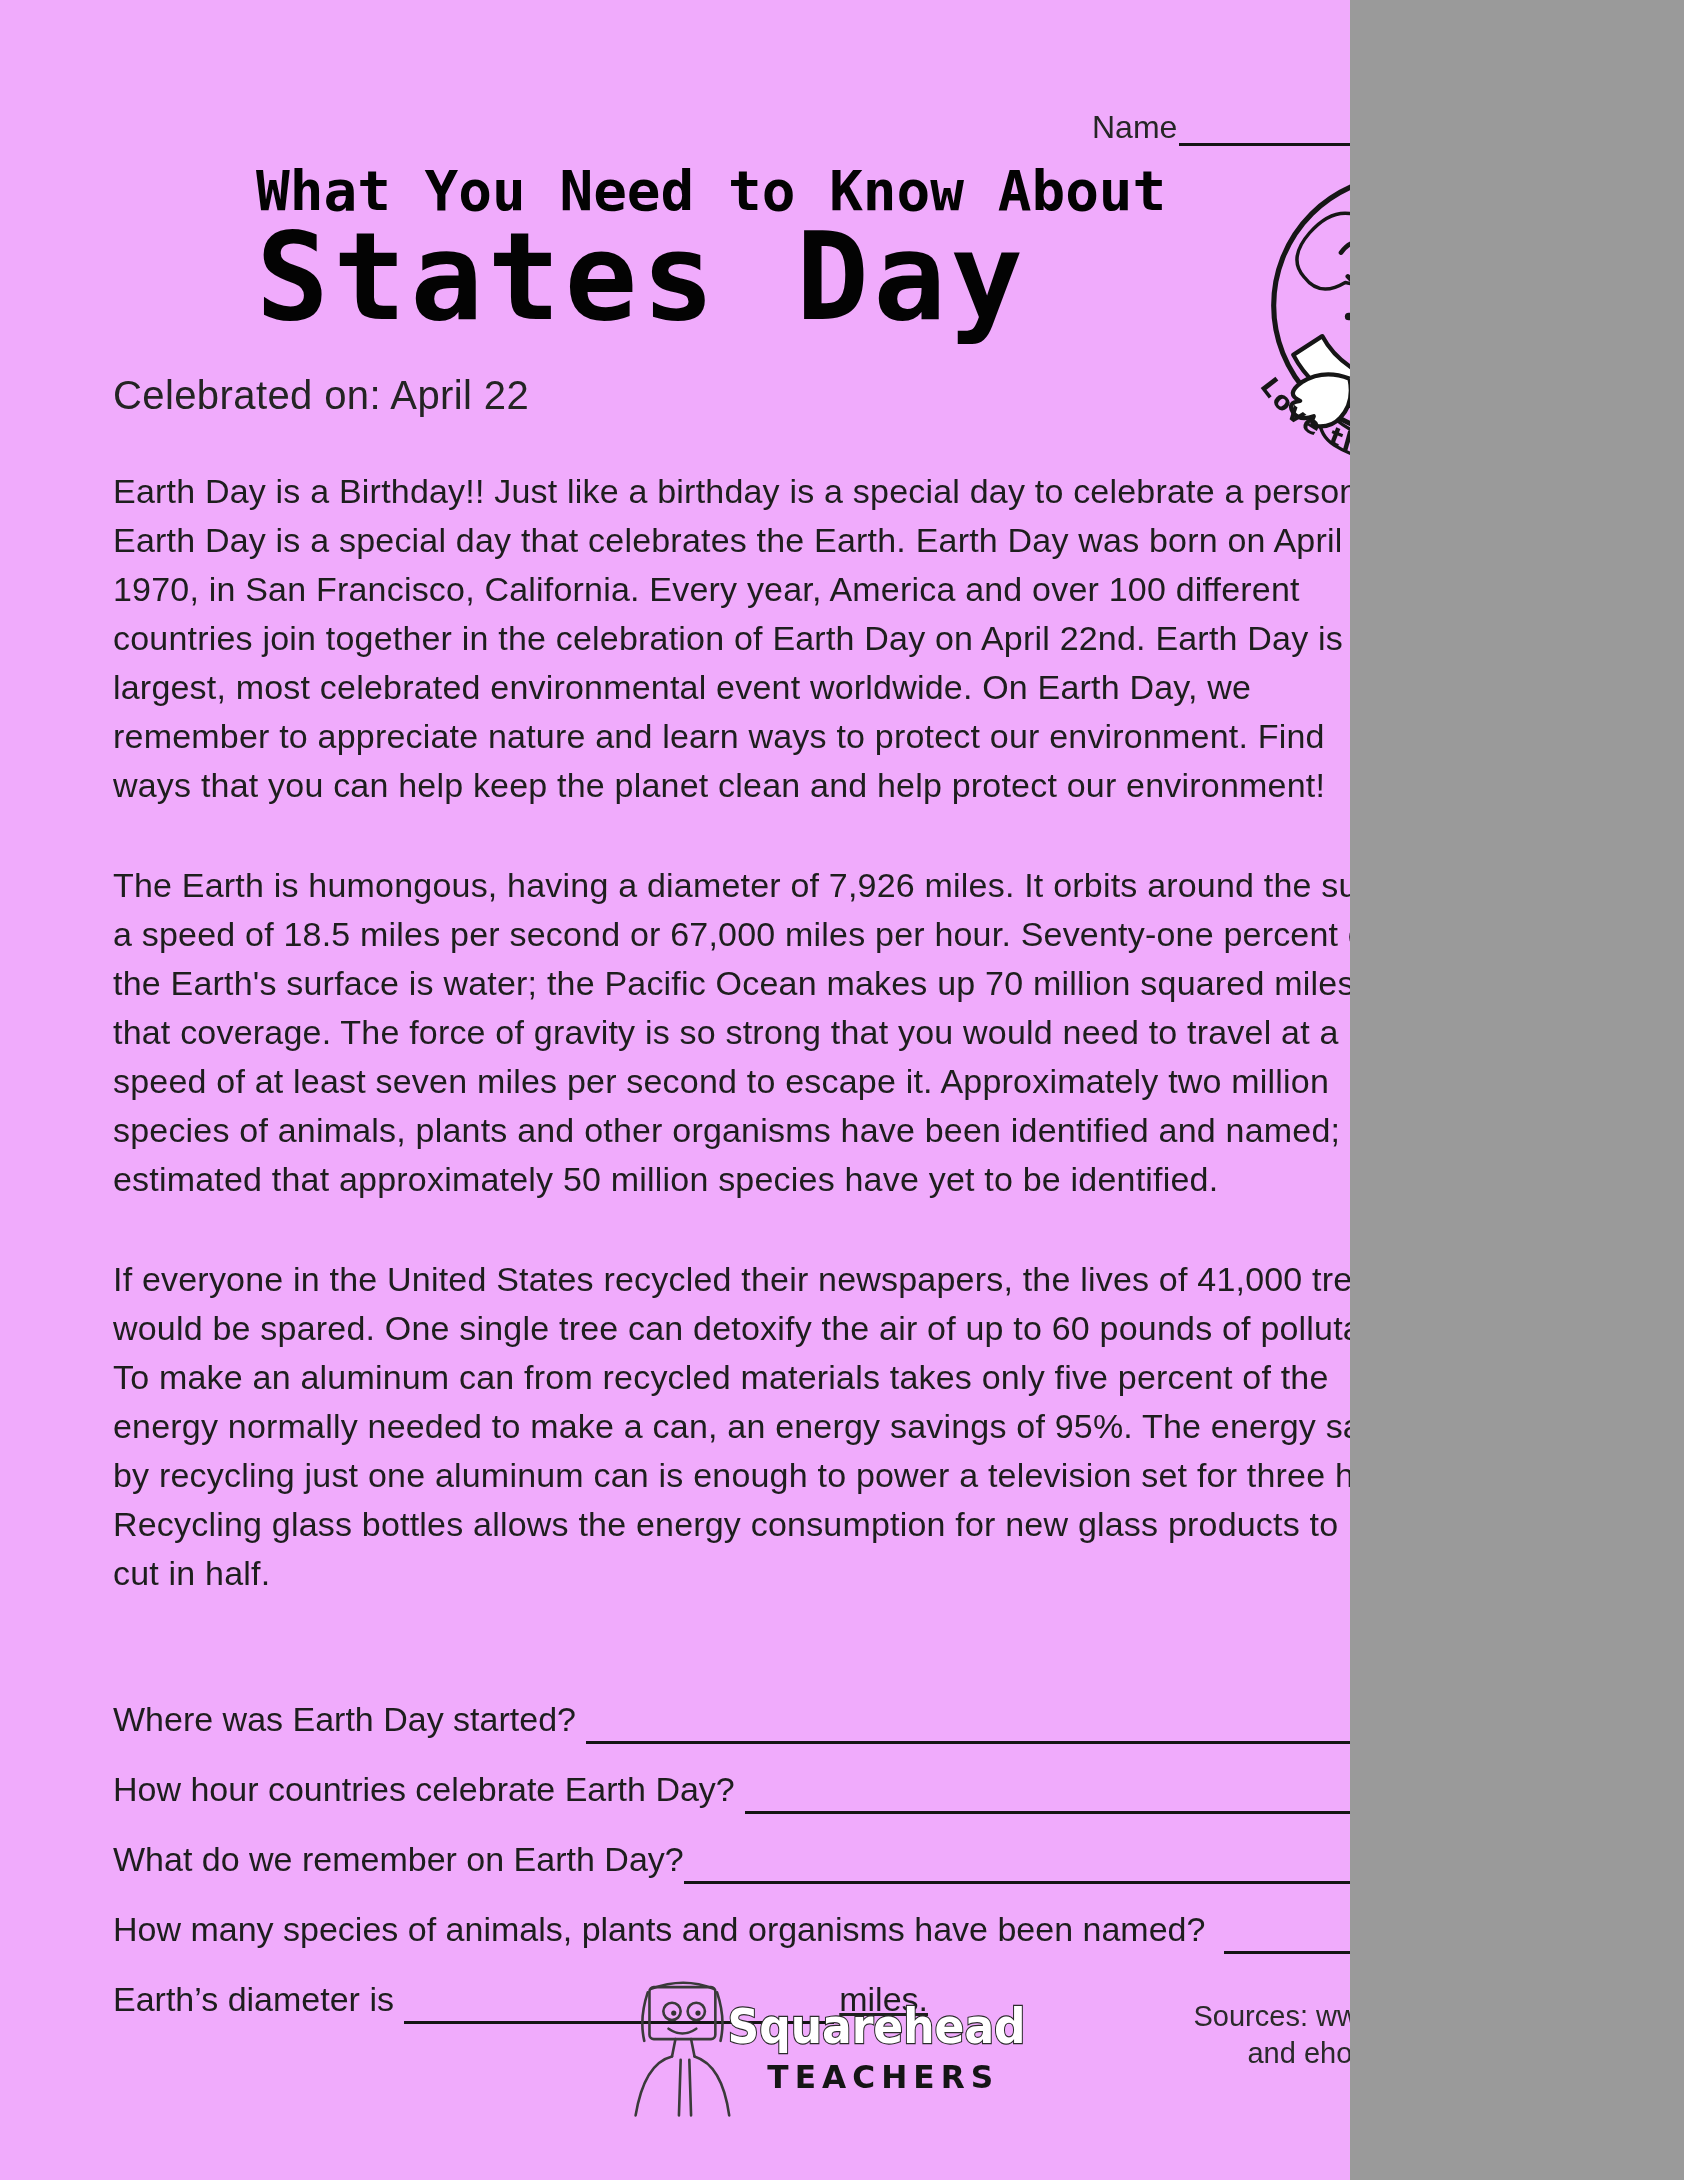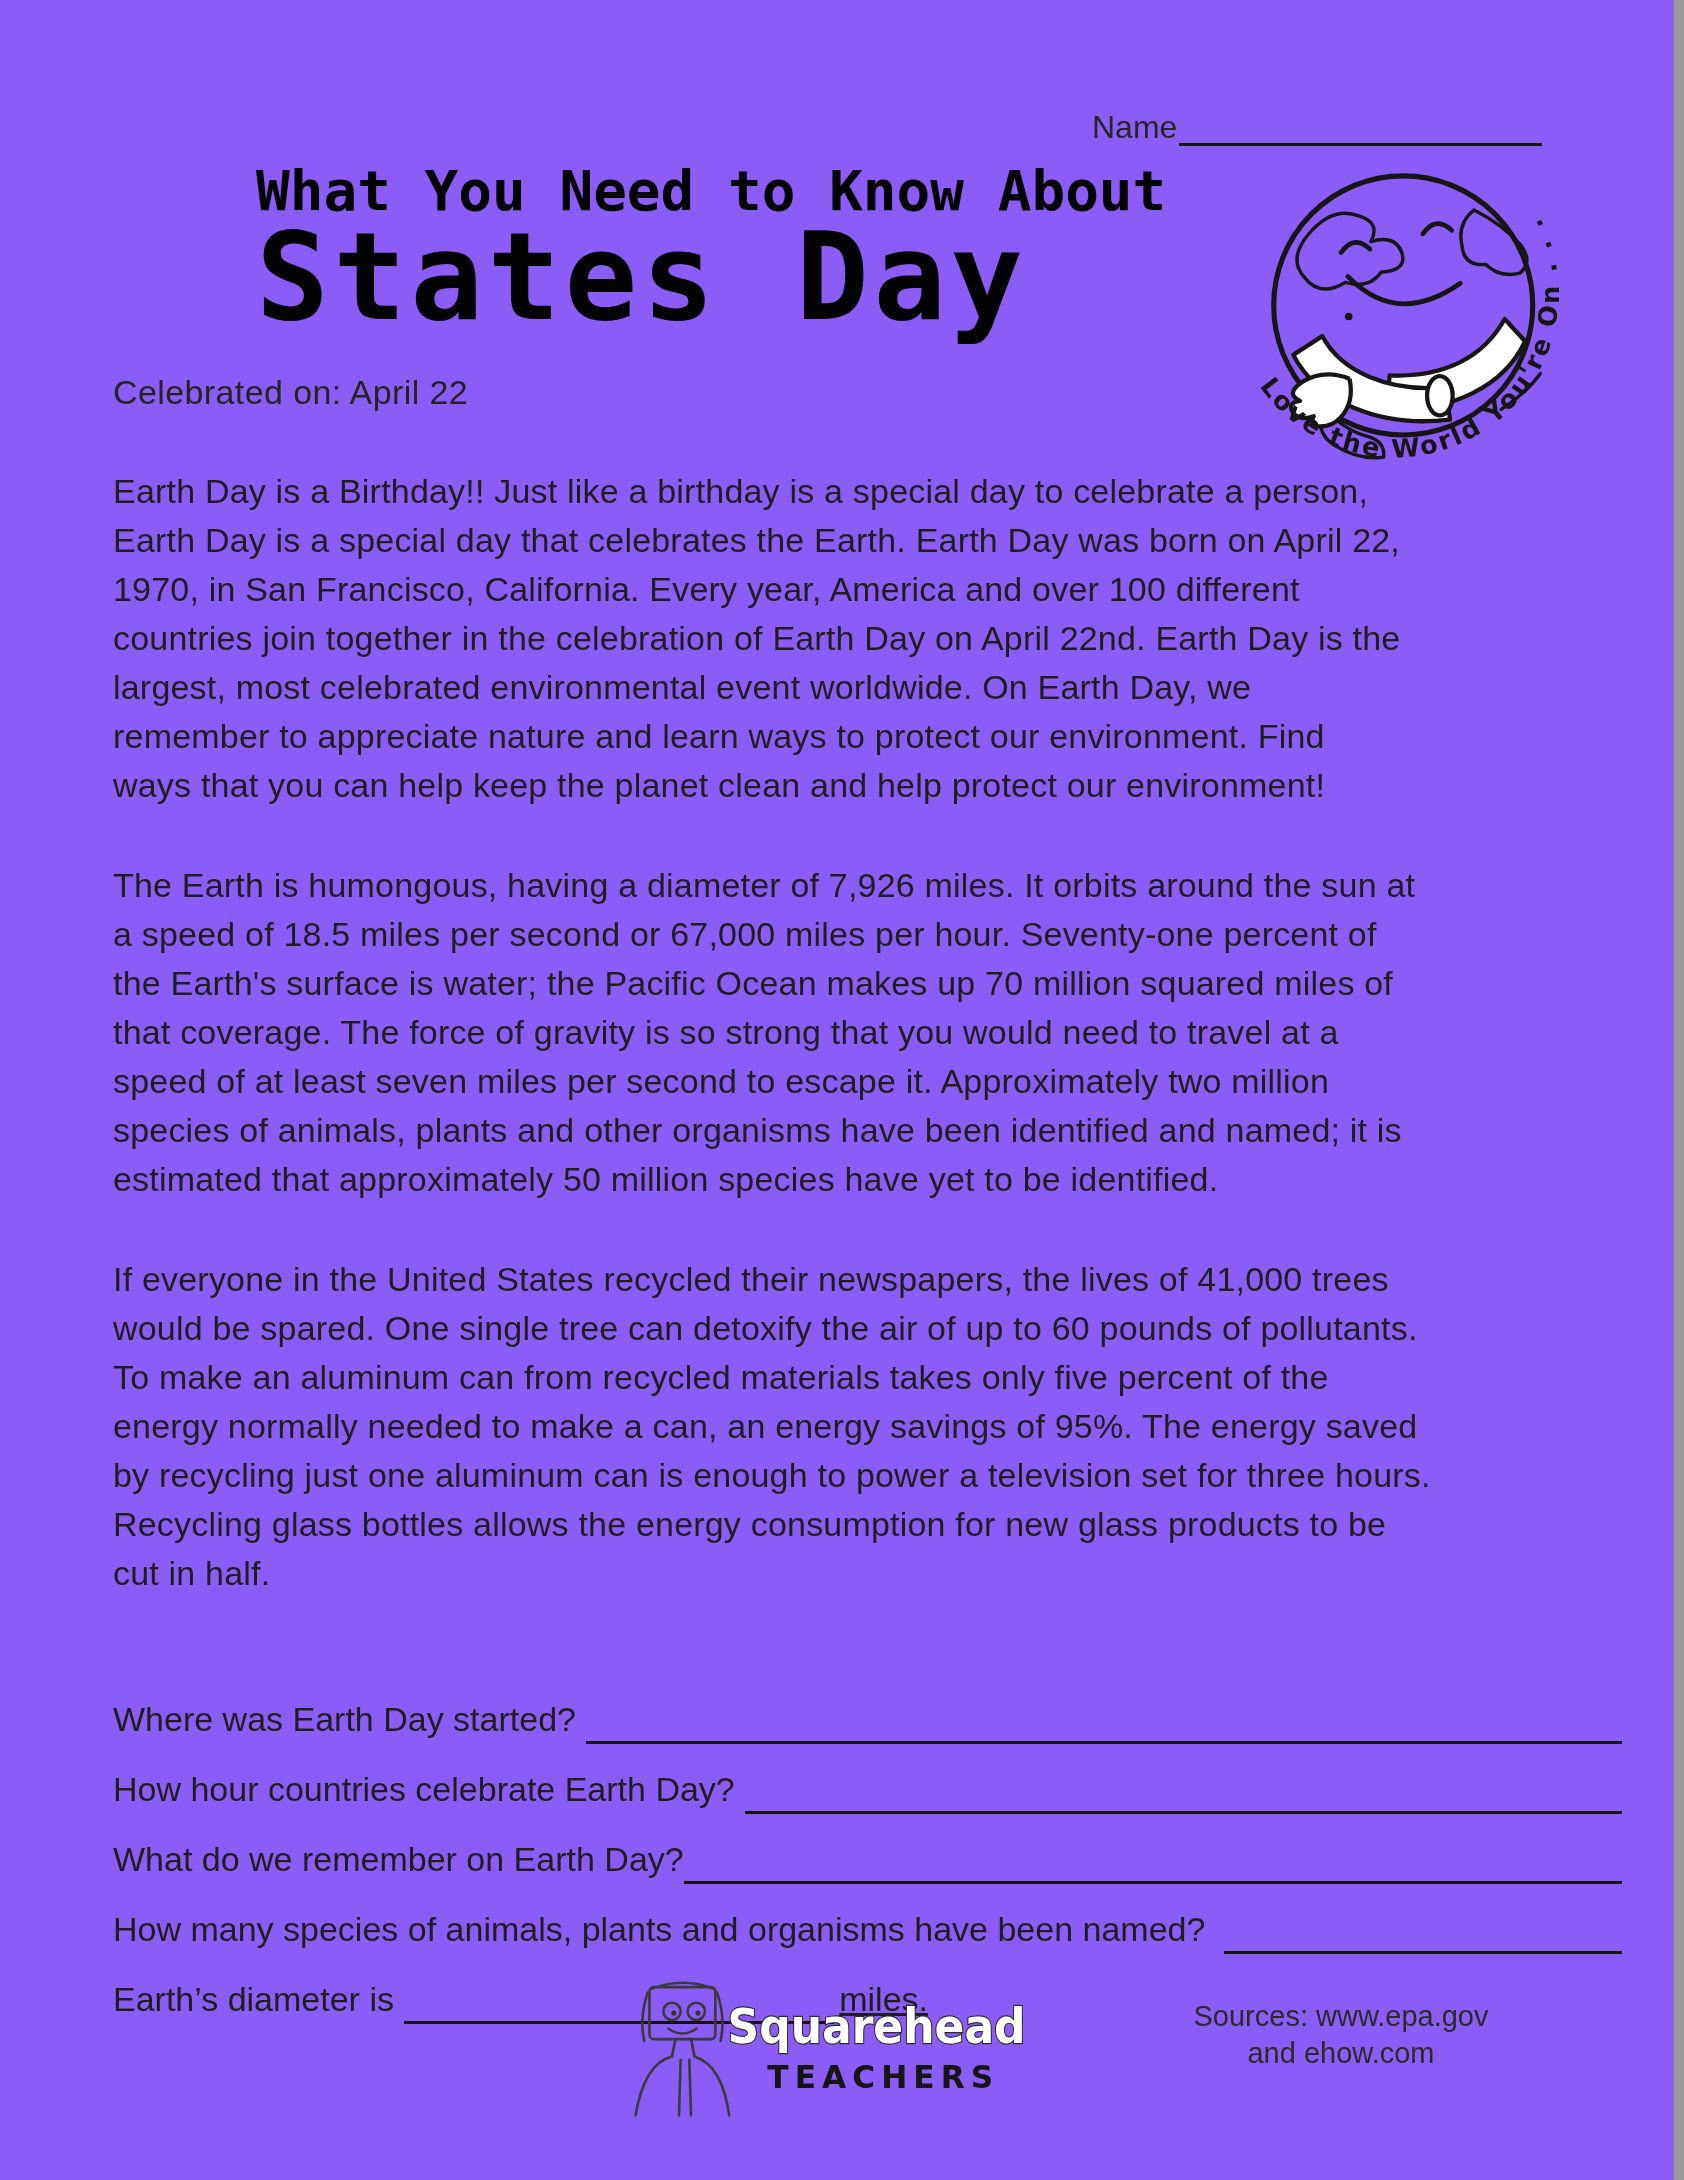--- a/index.html
+++ b/index.html
@@ -1,19 +1,19 @@
 <!DOCTYPE html>
 <html style="font-size:13.6px"><head>
 <meta charset="utf-8">
 <style>
   html,body{margin:0;padding:0;background:#9a9a9a;}
   .page{
     position:relative;
-    width:1674px;height:2181px;
-    background:#8b5cf6;
+    width:1350px;height:2181px;
+    background:#f0abfc;
     font-family:"Liberation Sans", sans-serif;
     color:#1e1e1e;
     overflow:hidden;
   }
   
   .name-row{
     position:absolute;left:1092px;top:109px;
     display:flex;align-items:flex-end;
     font-size:32px;color:#262626;
   }
@@ -26,21 +26,21 @@
   .title-block{
     position:absolute;left:256px;top:160px;width:1090px;
     text-align:left;color:#030303;
     font-family:"DejaVu Sans Mono", monospace;
     font-weight:bold;
   }
   .title-line1{font-size:56px;line-height:1.1;letter-spacing:0px;white-space:nowrap;}
   .title-line2{font-size:121px;line-height:1.0;letter-spacing:4.3px;margin-top:-5.1px;white-space:nowrap;}
   .subtitle{
     position:absolute;left:113px;top:373px;
-    font-size:34px;color:#242424;letter-spacing:0.4px;
+    font-size:40px;color:#242424;letter-spacing:0.4px;
   }
   
   .earth-wrap{position:absolute;left:1220px;top:152px;width:392px;height:358px;}
   .earth-wrap svg{width:100%;height:100%;}
   .earth-caption-text{
     font-family:"DejaVu Sans", sans-serif;
     font-weight:bold;font-size:30px;letter-spacing:3px;fill:#161616;
   }
   
   .body-text{

